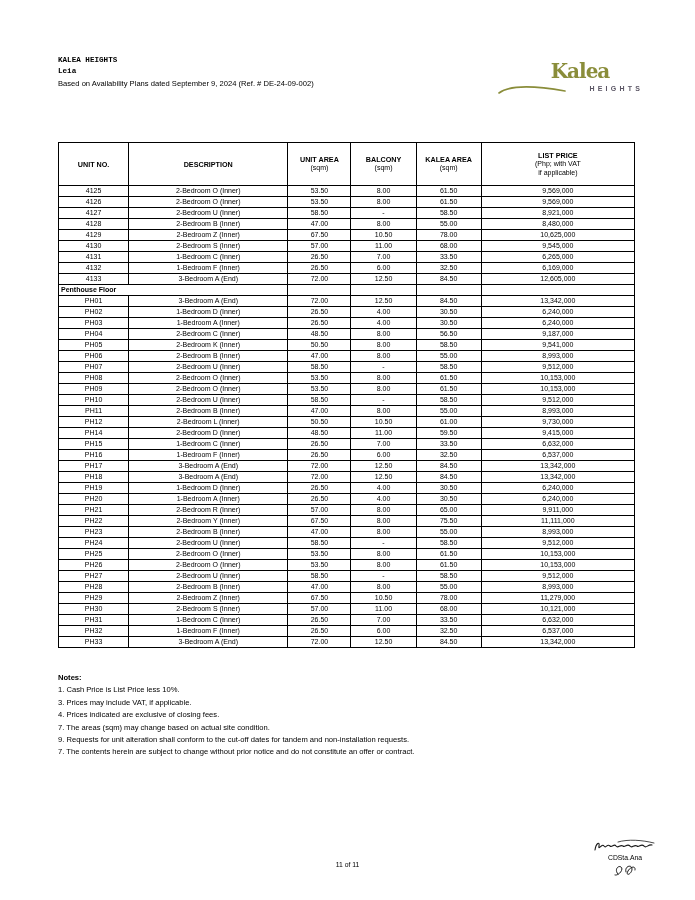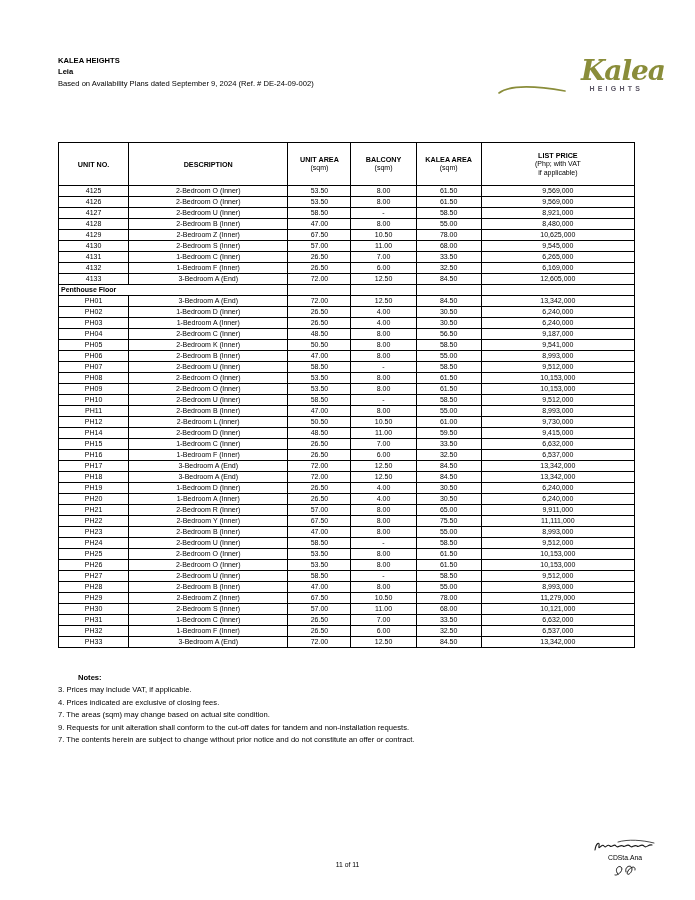--- a/index.html
+++ b/index.html
@@ -1,48 +1,48 @@
 <!DOCTYPE html>
 <html><head>
 <meta charset="utf-8">
 <style>
   * { box-sizing: border-box; }
   html,body { margin:0; padding:0; }
   body {
     width:695px; height:900px; background:#ffffff; color:#000;
     font-family:"Liberation Sans", sans-serif; position:relative; overflow:hidden;
   }
-  .b { font-weight:bold; }
+  .b { font-weight:bold;font-family:Liberation Mono, monospace; }
 
   .doc-header { position:absolute; left:58px; top:55px; font-size:7.6px; line-height:11.4px; white-space:nowrap; }
 
   .logo { position:absolute; top:52px; left:495px; width:170px; }
   .logo-script {
-    font-family:"DejaVu Serif", serif; font-style:italic; font-weight:bold;
-    font-size:28px; color:#8a8d3a; line-height:38px; text-align:right; letter-spacing:-1px;
+    font-family:"DejaVu Serif", serif; font-weight:bold;
+    font-size:20px; color:#8a8d3a; line-height:38px; text-align:center; letter-spacing:-1px;
   }
   .logo-swash { position:absolute; left:2px; top:30px; }
   .logo-sub { font-size:7px; letter-spacing:3.2px; color:#5a5564; text-align:right; padding-right:22px; margin-top:-5px; font-weight:bold; }
 
   table.price {
     position:absolute; left:58px; top:142px; width:577px;
     border-collapse:collapse; table-layout:fixed; font-size:7px;
   }
   table.price th, table.price td {
     border:1px solid #000; padding:0 1px; text-align:center; overflow:hidden; white-space:nowrap;
   }
   table.price { border:1.5px solid #000; }
   thead th { height:43px; vertical-align:middle; }
   thead .t { display:block; font-weight:bold; font-size:7.2px; }
   thead .s { display:block; font-weight:normal; font-size:7px; white-space:pre-line; line-height:8.5px; }
   tbody td { height:10px; line-height:10px; font-size:7px; }
   tbody tr.section td { text-align:left; font-weight:bold; padding-left:2px; }
 
   .notes { position:absolute; left:58px; top:672px; font-size:7.6px; line-height:12.4px; white-space:nowrap; }
-  .notes .notes-title { font-weight:bold;margin-left:20px; }
+  .notes .notes-title { font-weight:bold; }
 
   .page-num { position:absolute; top:861px; left:0; width:695px; text-align:center; font-size:6.8px; }
 
   .signature { position:absolute; top:838px; left:583px; width:84px; text-align:center; }
   .sig-name { font-size:6.8px; line-height:8px; }
   .sig-svg { display:block; margin:0 auto; }
 </style>
 </head>
 <body>
 
@@ -432,20 +432,21 @@
       <td>72.00</td>
       <td>12.50</td>
       <td>84.50</td>
       <td>13,342,000</td>
     </tr>
       </tbody>
   </table>
 
   <div class="notes">
     <div class="notes-title">Notes:</div>
+    <div>1. Cash Price is List Price less 10%.</div>
     <div>3. Prices may include VAT, if applicable.</div>
     <div>4. Prices indicated are exclusive of closing fees.</div>
     <div>7. The areas (sqm) may change based on actual site condition.</div>
     <div>9. Requests for unit alteration shall conform to the cut-off dates for tandem and non-installation requests.</div>
     <div>7. The contents herein are subject to change without prior notice and do not constitute an offer or contract.</div>
   </div>
 
   <div class="page-num">11 of 11</div>
 
   <div class="signature">

